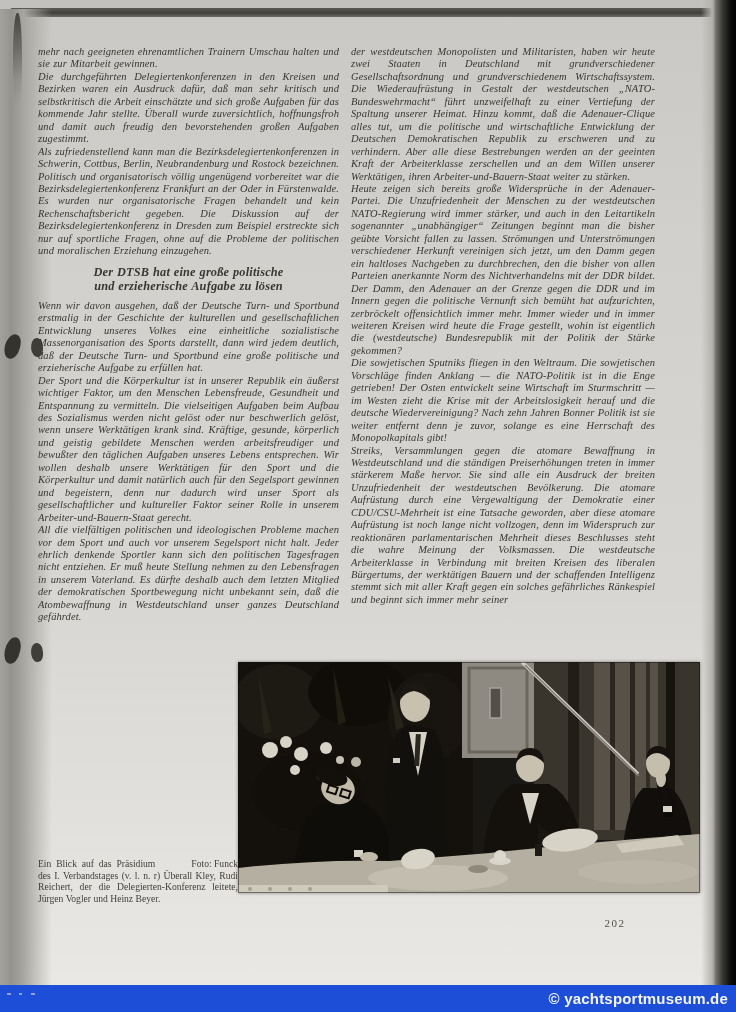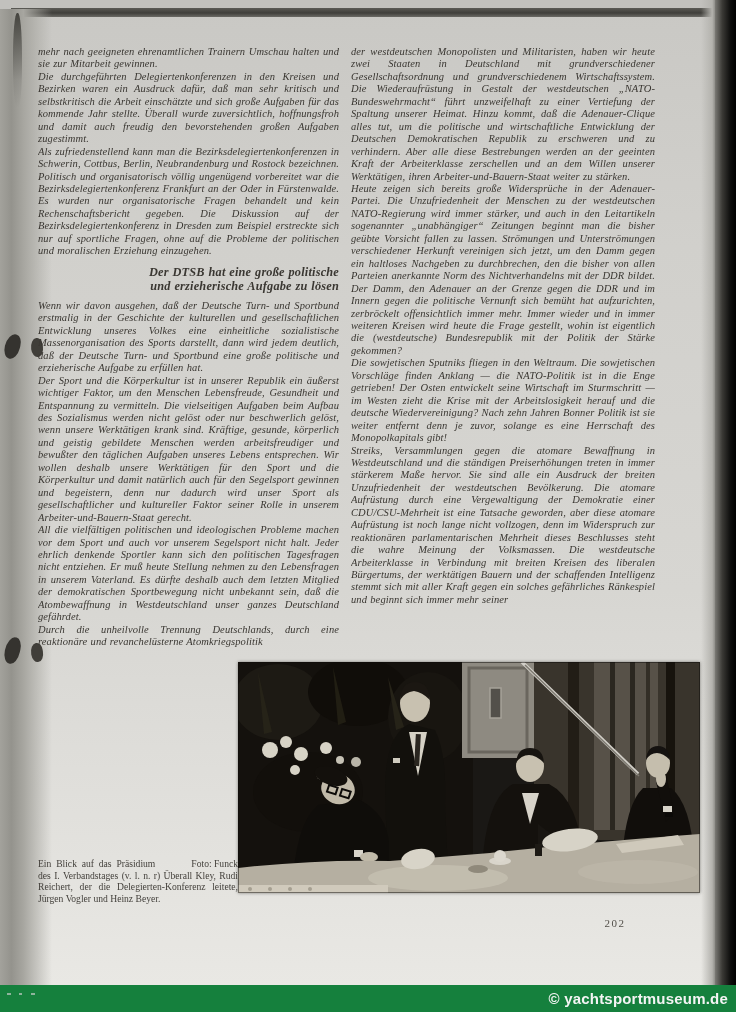--- a/index.html
+++ b/index.html
@@ -35,42 +35,42 @@
     position:absolute;top:46px;
     font-size:10.5px;line-height:12.45px;color:#393631;
     text-align:justify;overflow:hidden;
     letter-spacing:0.1px;
     word-spacing:0.5px;
   }
   .col-left{left:38px;width:301px;height:616px;}
   .col-right{left:351px;width:304px;height:620px;}
   .col p{margin:0;hyphens:auto;font-style:italic;-webkit-hyphens:auto;}
   .section-heading{
-    margin:7px 0 6px 0;text-align:right;font-style:italic;font-weight:600;
+    margin:7px 0 6px 0;text-align:center;font-style:italic;font-weight:600;
     font-size:12.3px;line-height:14.6px;color:#3a3732;letter-spacing:0.2px;
   }
 
   
   .photo{position:absolute;left:238px;top:662px;width:462px;height:231px;box-shadow:0 0 3px rgba(60,58,54,.6);}
   .photo svg{display:block;}
 
   
   .caption{
     position:absolute;left:38px;top:858px;width:200px;
     font-size:9.6px;line-height:11.6px;color:#44413c;text-align:justify;
   }
   .caption .credit{float:right;margin-left:36px;}
   .page-number{
     position:absolute;left:575px;top:917px;width:80px;text-align:center;
     font-size:11px;letter-spacing:1.5px;color:#53504a;
   }
 
   
   .strip{
-    position:absolute;left:0;right:0;bottom:0;height:27px;background:#15803d;
+    position:absolute;left:0;right:0;bottom:0;height:27px;background:#1d4ed8;
     display:flex;align-items:center;justify-content:flex-end;padding-right:8px;box-sizing:border-box;
   }
   .strip .wm{
     font-family:"Liberation Sans", sans-serif;font-weight:700;font-size:15px;color:#f4f4f4;
     letter-spacing:0.2px;
   }
   .speck{position:absolute;background:#cfcfcf;height:2px;opacity:.65;}
   .s1{left:7px;bottom:17px;width:4px;}
   .s2{left:19px;bottom:17px;width:3px;}
   .s3{left:31px;bottom:17px;width:4px;}
@@ -92,21 +92,20 @@
 <div class="hole h2b"></div>
 
 <div class="col col-left" id="col-left">
     <p lang="de">mehr nach geeigneten ehrenamtlichen Trainern Umschau halten und sie zur Mitarbeit gewinnen.</p>
     <p lang="de">Die durchgeführten Delegiertenkonferenzen in den Kreisen und Bezirken waren ein Ausdruck dafür, daß man sehr kritisch und selbstkritisch die Arbeit einschätzte und sich große Aufgaben für das kommende Jahr stellte. Überall wurde zuversichtlich, hoffnungsfroh und damit auch freudig den bevorstehenden großen Aufgaben zugestimmt.</p>
     <p lang="de">Als zufriedenstellend kann man die Bezirksdelegiertenkonferenzen in Schwerin, Cottbus, Berlin, Neubrandenburg und Rostock bezeichnen. Politisch und organisatorisch völlig ungenügend vorbereitet war die Bezirksdelegiertenkonferenz Frankfurt an der Oder in Fürstenwalde. Es wurden nur organisatorische Fragen behandelt und kein Rechenschaftsbericht gegeben. Die Diskussion auf der Bezirksdelegiertenkonferenz in Dresden zum Beispiel erstreckte sich nur auf sportliche Fragen, ohne auf die Probleme der politischen und moralischen Erziehung einzugehen.</p>
     <h3 class="section-heading">Der DTSB hat eine große politische<br>und erzieherische Aufgabe zu lösen</h3>
     <p lang="de">Wenn wir davon ausgehen, daß der Deutsche Turn- und Sportbund erstmalig in der Geschichte der kulturellen und gesellschaftlichen Entwicklung unseres Volkes eine einheitliche sozialistische Massenorganisation des Sports darstellt, dann wird jedem deutlich, daß der Deutsche Turn- und Sportbund eine große politische und erzieherische Aufgabe zu erfüllen hat.</p>
     <p lang="de">Der Sport und die Körperkultur ist in unserer Republik ein äußerst wichtiger Faktor, um den Menschen Lebensfreude, Gesundheit und Entspannung zu vermitteln. Die vielseitigen Aufgaben beim Aufbau des Sozialismus werden nicht gelöst oder nur beschwerlich gelöst, wenn unsere Werktätigen krank sind. Kräftige, gesunde, körperlich und geistig gebildete Menschen werden arbeitsfreudiger und bewußter den täglichen Aufgaben unseres Lebens entsprechen. Wir wollen deshalb unsere Werktätigen für den Sport und die Körperkultur und damit natürlich auch für den Segelsport gewinnen und begeistern, denn nur dadurch wird unser Sport als gesellschaftlicher und kultureller Faktor seiner Rolle in unserem Arbeiter-und-Bauern-Staat gerecht.</p>
     <p lang="de">All die vielfältigen politischen und ideologischen Probleme machen vor dem Sport und auch vor unserem Segelsport nicht halt. Jeder ehrlich denkende Sportler kann sich den politischen Tagesfragen nicht entziehen. Er muß heute Stellung nehmen zu den Lebensfragen in unserem Vaterland. Es dürfte deshalb auch dem letzten Mitglied der demokratischen Sportbewegung nicht unbekannt sein, daß die Atombewaffnung in Westdeutschland unser ganzes Deutschland gefährdet.</p>
-    <p lang="de">Durch die unheilvolle Trennung Deutschlands, durch eine reaktionäre und revanchelüsterne Atomkriegspolitik</p>
   </div>
 <div class="col col-right" id="col-right">
     <p lang="de">der westdeutschen Monopolisten und Militaristen, haben wir heute zwei Staaten in Deutschland mit grundverschiedener Gesellschaftsordnung und grundverschiedenem Wirtschaftssystem. Die Wiederaufrüstung in Gestalt der westdeutschen „NATO-Bundeswehrmacht“ führt unzweifelhaft zu einer Vertiefung der Spaltung unserer Heimat. Hinzu kommt, daß die Adenauer-Clique alles tut, um die politische und wirtschaftliche Entwicklung der Deutschen Demokratischen Republik zu erschweren und zu verhindern. Aber alle diese Bestrebungen werden an der geeinten Kraft der Arbeiterklasse zerschellen und an dem Willen unserer Werktätigen, ihren Arbeiter-und-Bauern-Staat weiter zu stärken.</p>
     <p lang="de">Heute zeigen sich bereits große Widersprüche in der Adenauer-Partei. Die Unzufriedenheit der Menschen zu der westdeutschen NATO-Regierung wird immer stärker, und auch in den Leitartikeln sogenannter „unabhängiger“ Zeitungen beginnt man die bisher geübte Vorsicht fallen zu lassen. Strömungen und Unterströmungen verschiedener Herkunft vereinigen sich jetzt, um den Damm gegen ein haltloses Nachgeben zu durchbrechen, den die bisher von allen Parteien anerkannte Norm des Nichtverhandelns mit der DDR bildet. Der Damm, den Adenauer an der Grenze gegen die DDR und im Innern gegen die politische Vernunft sich bemüht hat aufzurichten, zerbröckelt offensichtlich immer mehr. Immer wieder und in immer weiteren Kreisen wird heute die Frage gestellt, wohin ist eigentlich die (westdeutsche) Bundesrepublik mit der Politik der Stärke gekommen?</p>
     <p lang="de">Die sowjetischen Sputniks fliegen in den Weltraum. Die sowjetischen Vorschläge finden Anklang — die NATO-Politik ist in die Enge getrieben! Der Osten entwickelt seine Wirtschaft im Sturmschritt — im Westen zieht die Krise mit der Arbeitslosigkeit herauf und die deutsche Wiedervereinigung? Nach zehn Jahren Bonner Politik ist sie weiter entfernt denn je zuvor, solange es eine Herrschaft des Monopolkapitals gibt!</p>
     <p lang="de">Streiks, Versammlungen gegen die atomare Bewaffnung in Westdeutschland und die ständigen Preiserhöhungen treten in immer stärkerem Maße hervor. Sie sind alle ein Ausdruck der breiten Unzufriedenheit der westdeutschen Bevölkerung. Die atomare Aufrüstung durch eine Vergewaltigung der Demokratie einer CDU/CSU-Mehrheit ist eine Tatsache geworden, aber diese atomare Aufrüstung ist noch lange nicht vollzogen, denn im Widerspruch zur reaktionären parlamentarischen Mehrheit dieses Beschlusses steht die wahre Meinung der Volksmassen. Die westdeutsche Arbeiterklasse in Verbindung mit breiten Kreisen des liberalen Bürgertums, der werktätigen Bauern und der schaffenden Intelligenz stemmt sich mit aller Kraft gegen ein solches gefährliches Ränkespiel und beginnt sich immer mehr seiner</p>
   </div>
 
 <div class="photo">
   <svg width="462" height="231" viewBox="0 0 462 231">

